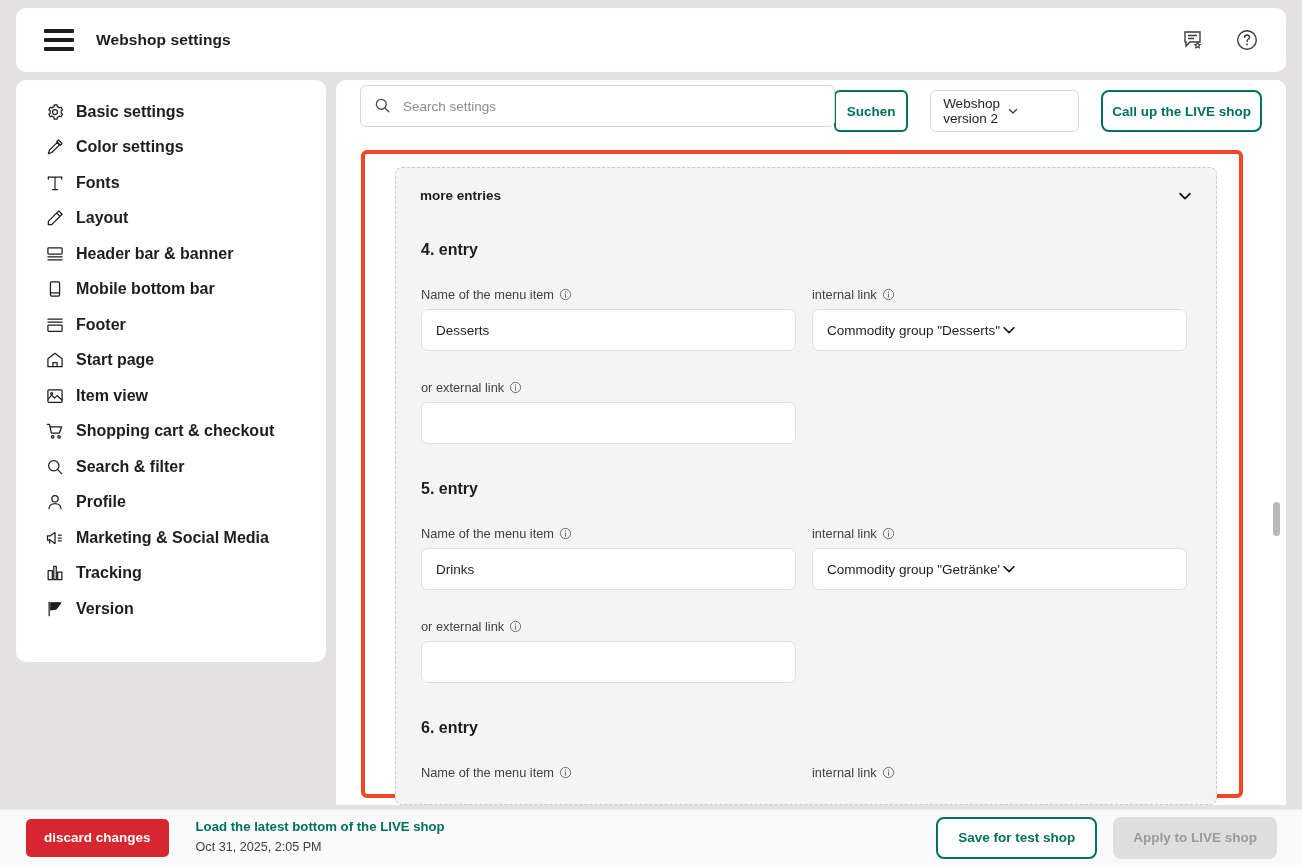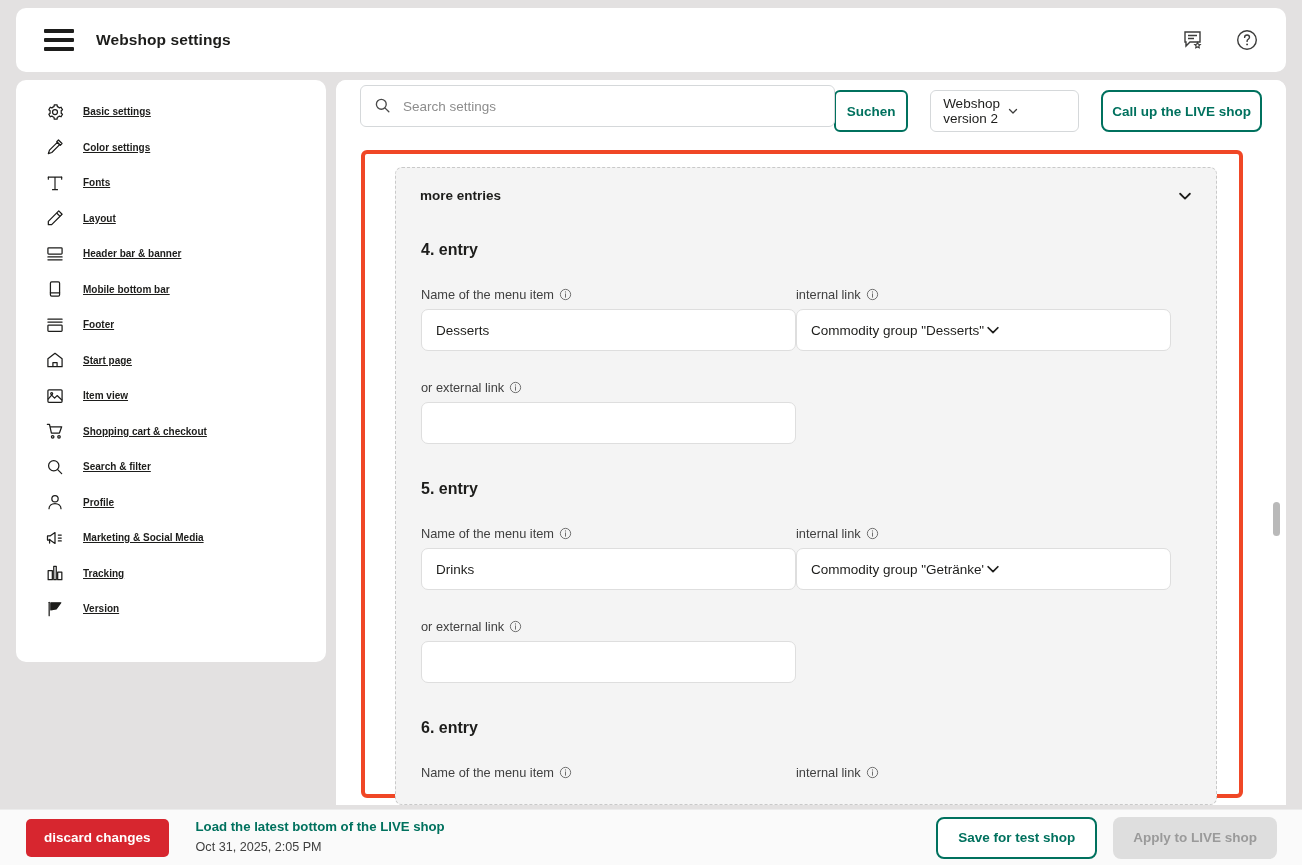--- a/index.html
+++ b/index.html
@@ -33,21 +33,21 @@
     width: 310px; height: 582px;
     background: #ffffff; border-radius: 10px;
     padding: 14px 0 14px 0;
     overflow: hidden;
   }
   .side-item {
     display: flex; align-items: center;
     height: 35.5px; padding-left: 28px; cursor: pointer;
   }
   .side-ico { width: 22px; height: 22px; flex: 0 0 22px; display:flex; align-items:center; justify-content:center; }
-  .side-label { margin-left: 17px; font-size: 10px; font-weight: 700; color: #1d1d1b; white-space: nowrap; text-decoration: underline;}
+  .side-label { margin-left: 10px; font-size: 16px; font-weight: 700; color: #1d1d1b; white-space: nowrap;}
 
   
   .content {
     position: absolute; left: 336px; top: 80px;
     width: 950px; height: 725px;
     background: #ffffff; border-radius: 10px 10px 0 0;
     overflow: hidden;
   }
   .searchrow {
     height: 62px; display: flex; align-items: center;
@@ -113,21 +113,21 @@
     overflow: hidden;
   }
   .card-head {
     height: 55px; display: flex; align-items: center;
     padding: 0 22px 0 24px;
   }
   .card-head-title { font-size: 13.5px; font-weight: 700; color: #1d1d1b; }
   .card-head-spacer { flex: 1; }
 
   .entry-title { font-size: 16px; font-weight: 700; color: #1d1d1b; margin: 0 0 0 25px; }
-  .grid2 { display: flex; padding: 0 0 0 25px; }
+  .grid2 { display: flex; padding: 0 0 0 25px; gap: 16px; }
   .col { width: 375px; }
   .col-wide { width: 375px; }
   .fld-label {
     font-size: 12.8px; color: #414141; display:flex; align-items:center; gap:5px;
     margin-bottom: 7px; white-space: nowrap;
   }
   .txtbox {
     width: 375px; height: 42px;
     border: 1px solid #dedede; border-radius: 7px;
     background: #fff; color: #1d1d1b;

